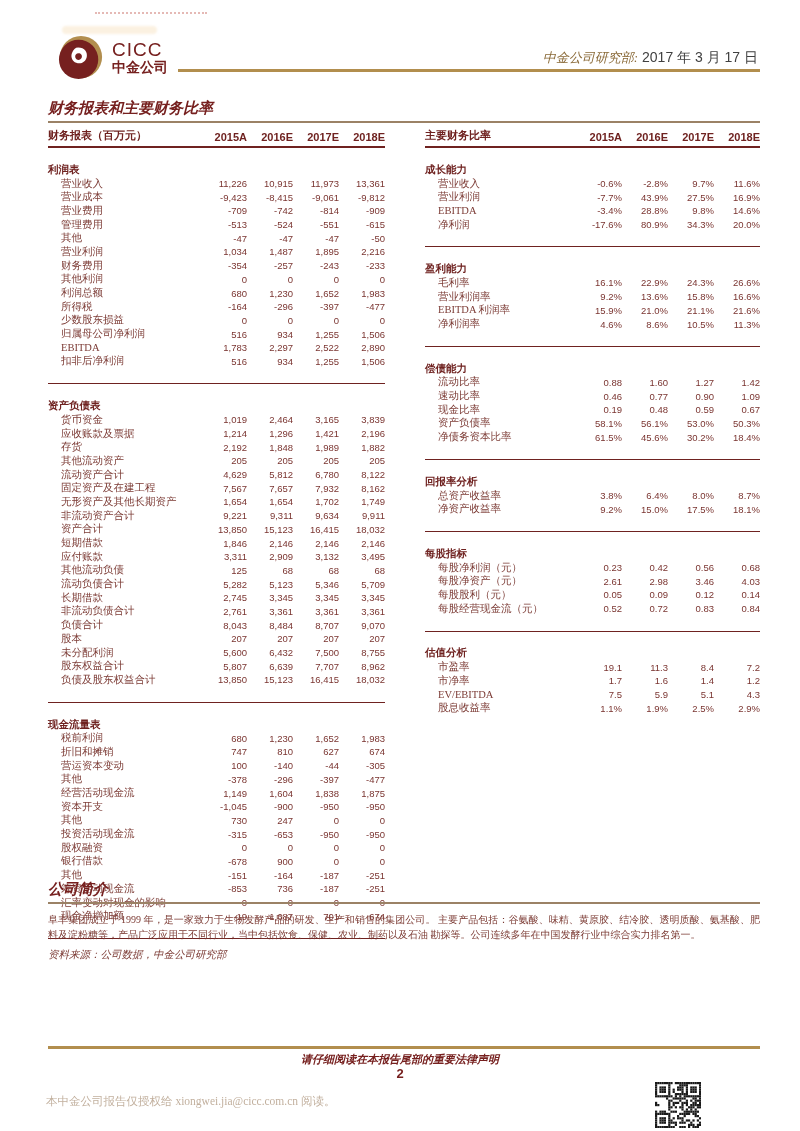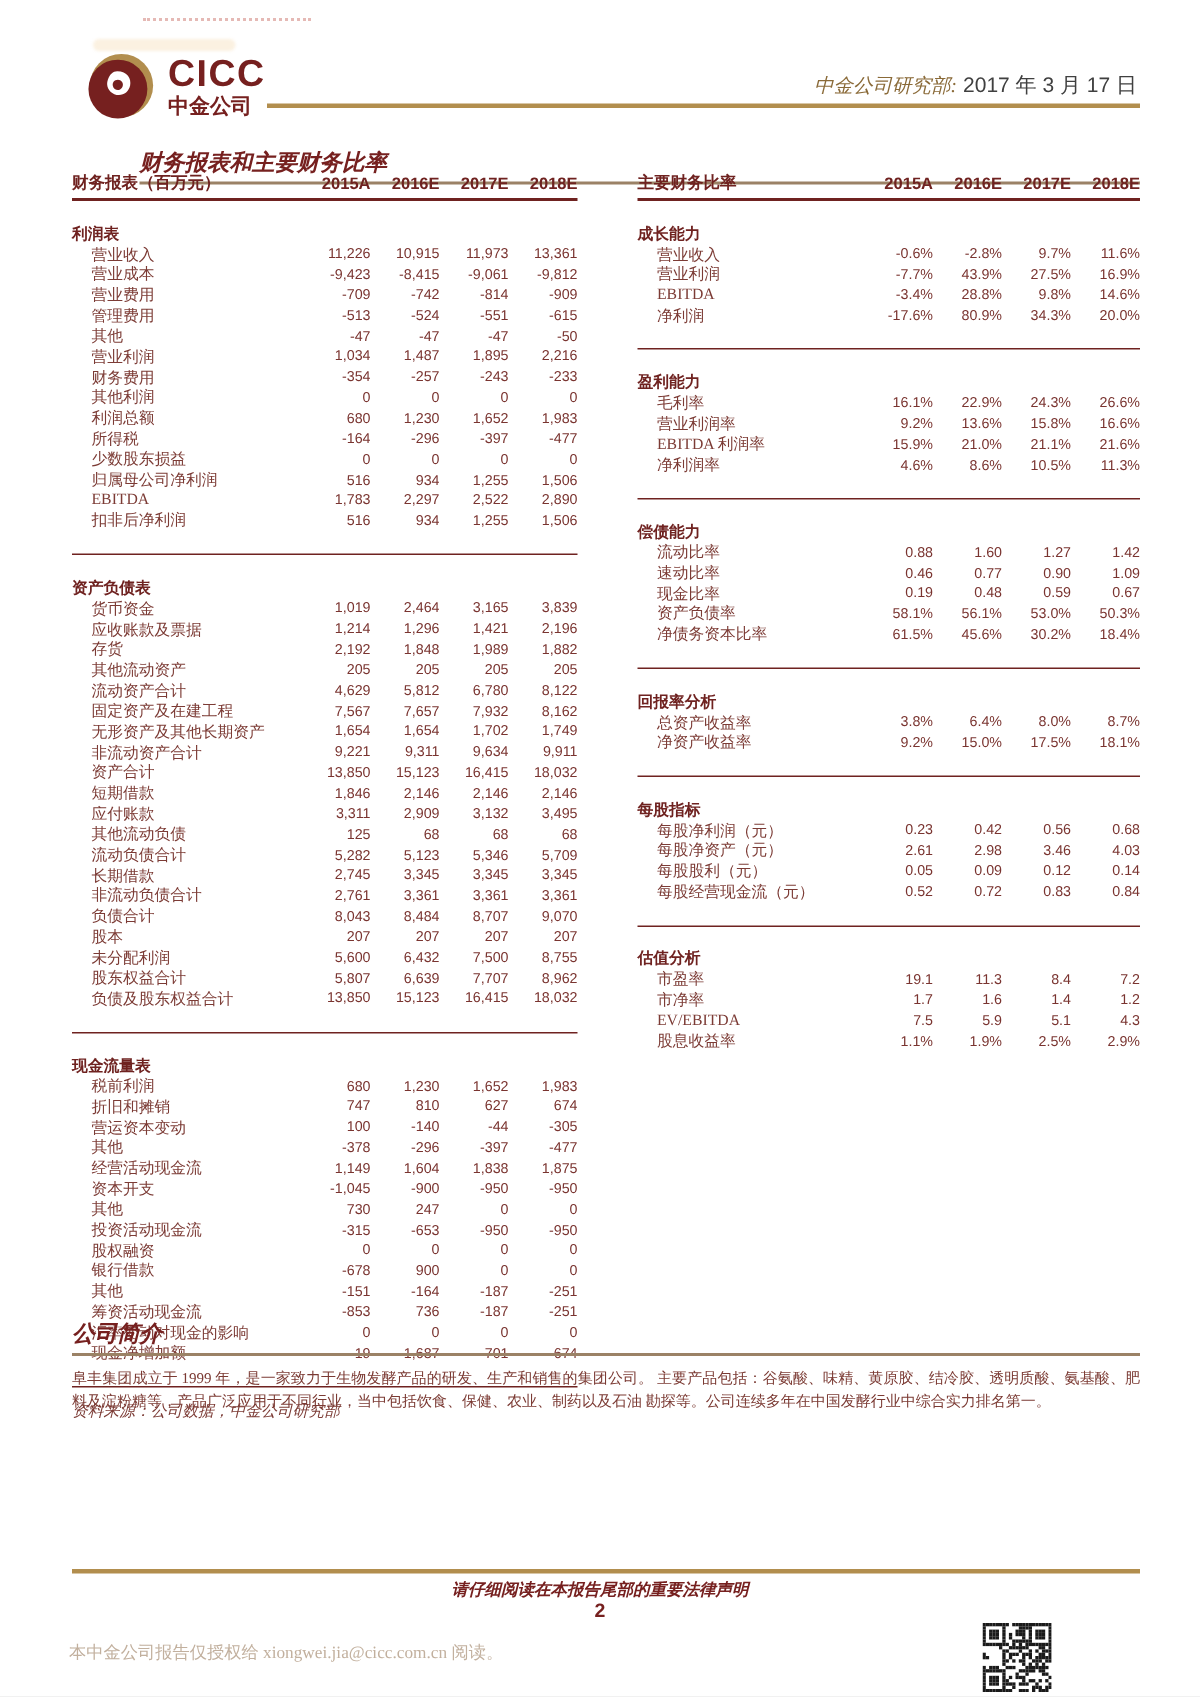--- a/index.html
+++ b/index.html
@@ -9,37 +9,37 @@
   
   .wm-dots{position:absolute;left:95px;top:12px;width:112px;height:0;
            border-top:2px dotted rgba(190,80,70,.40);}
   .wm-smudge{position:absolute;left:62px;top:26px;width:95px;height:8px;
              background:rgba(235,190,120,.22);border-radius:4px;filter:blur(1px);}
 
   
   .hdr{position:absolute;left:58px;top:34px;display:flex;align-items:center;gap:8px;}
   .logo-mark{width:46px;height:46px;}
   .logo-text{line-height:1.02;color:#76201f;font-family:"Liberation Sans",sans-serif;}
-  .logo-en{font-size:25px;font-weight:bold;letter-spacing:1px;}
+  .logo-en{font-size:19px;font-weight:normal;letter-spacing:1px;}
   .logo-cn{font-size:14px;font-weight:bold;}
   .hdr-right{position:absolute;right:42px;top:48px;white-space:nowrap;}
   .hdr-dept{font-style:italic;font-size:13px;color:#8a6a38;margin-left:45px;}
   .hdr-date{font-weight:normal;font-size:14px;color:#404040;font-family:"Liberation Sans",sans-serif;}
   .hdr-rule{position:absolute;left:178px;right:40px;top:69px;height:3px;background:#b28e4e;}
 
   
   .sec-title{font-style:italic;font-weight:bold;font-size:15px;color:#76201f;}
   .title-block{position:absolute;left:48px;right:40px;}
   .title-rule{margin-top:3px;height:2px;background:#9b8266;}
 
-  #fin-title{top:99px;margin-left:45px;}
+  #fin-title{top:99px;}
   #company-title{top:880px;}
 
   
-  .tables{position:absolute;left:48px;top:114px;width:712px;display:flex;gap:40px;}
+  .tables{position:absolute;left:48px;top:128px;width:712px;display:flex;gap:40px;}
   .fin-table{flex:none;}
   #left-table{width:337px;}
   #right-table{width:335px;}
 
   .t-head{display:grid;grid-template-columns:1fr 46px 46px 46px 46px;
           align-items:end;padding-bottom:3px;border-bottom:2px solid #6f2220;}
   .t-title{font-weight:bold;font-size:11px;color:#6f2220;white-space:nowrap;}
   .t-col{font-family:"Liberation Sans",sans-serif;font-weight:bold;font-size:11px;
          color:#6f2220;text-align:right;}
 

